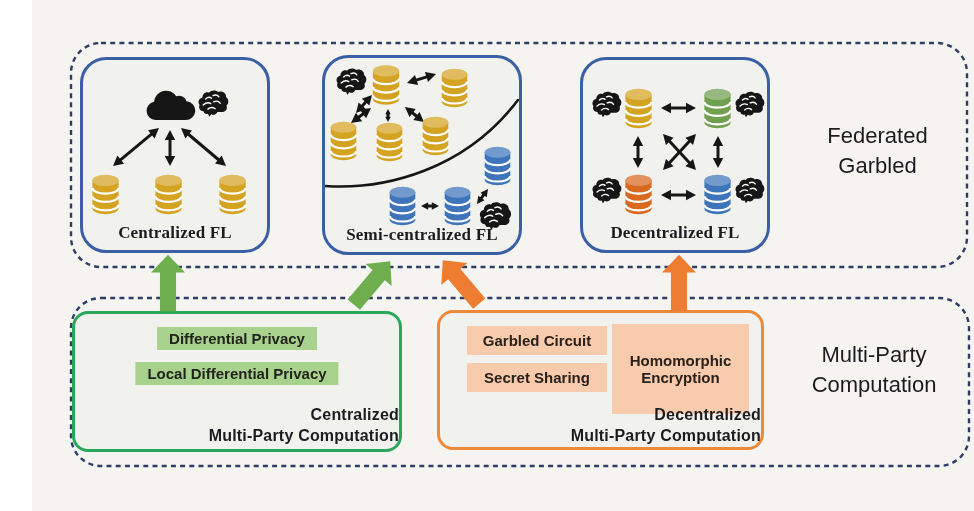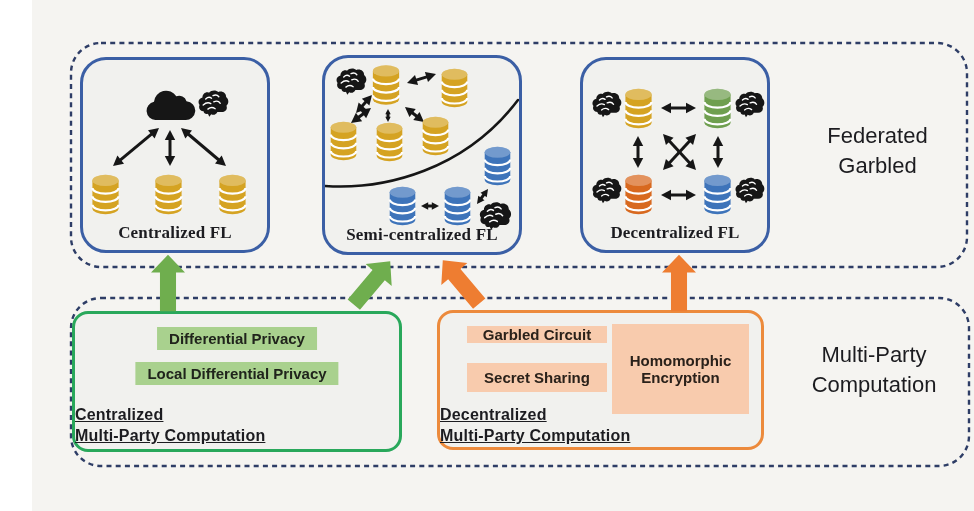--- a/index.html
+++ b/index.html
@@ -23,22 +23,22 @@
   .mpc-green { border:3px solid var(--green-border); }
   .mpc-orange { border:3px solid var(--orange-border); }
 
   .chip { position:absolute; font-size:15px; font-weight:700; color:#20241c;
           text-align:center; padding:3px 12px; white-space:nowrap; }
   .chip.green { background:var(--green-chip); }
   .chip.orange { background:var(--orange-chip); color:#2a211a; }
   .chip.centered { left:50%; transform:translateX(-50%); }
   .chip.multiline { white-space:normal; display:flex; align-items:center; justify-content:center; }
 
-  .caption { position:absolute; left:0; right:0; text-align:left; font-size:16px;
-             font-weight:700; color:var(--text); line-height:21px; letter-spacing:.2px;text-decoration:underline; }
+  .caption { position:absolute; left:0; right:0; text-align:right; font-size:16px;
+             font-weight:700; color:var(--text); line-height:21px; letter-spacing:.2px; }
 
   .dashed-rect { fill:none; stroke:var(--outer-dash); stroke-width:2.4; stroke-dasharray:5 4.2; }
 
   .db-gold { color:var(--db-gold); } .db-blue { color:var(--db-blue); }
   .db-green { color:var(--db-green); } .db-orange { color:var(--db-orange); }
   .ink { color:var(--ink); }
   .fill-green { fill:var(--green-arrow); } .fill-orange { fill:var(--orange-arrow); }
   .curve { fill:none; stroke:var(--ink); stroke-width:2.6; stroke-linecap:round; }
 </style>
 </head>
@@ -210,21 +210,21 @@
   <div class="mpc-box mpc-green" style="left:40px; top:311px; width:330px; height:141px;">
     <div class="chip green centered" style="top:13px;">Differential Privacy</div>
     <div class="chip green centered" style="top:48px;">Local Differential Privacy</div>
     <div class="caption" style="top:90px;">
       <div>Centralized</div>
       <div>Multi-Party Computation</div>
     </div>
   </div>
 
   <div class="mpc-box mpc-orange" style="left:405px; top:310px; width:327px; height:140px;">
-    <div class="chip orange" style="left:27px; top:13px; width:140px; padding:0 4px;">Garbled Circuit</div>
+    <div class="chip orange" style="left:27px; top:13px; width:140px; padding:6px 4px;">Garbled Circuit</div>
     <div class="chip orange" style="left:27px; top:50px; width:140px; padding:6px 4px;">Secret Sharing</div>
     <div class="chip orange multiline" style="left:172px; top:11px; width:137px; height:90px;">Homomorphic Encryption</div>
     <div class="caption" style="top:91px;">
       <div>Decentralized</div>
       <div>Multi-Party Computation</div>
     </div>
   </div>
 
   <svg class="layer z2" width="974" height="511">
     <g transform="translate(136,283)">

